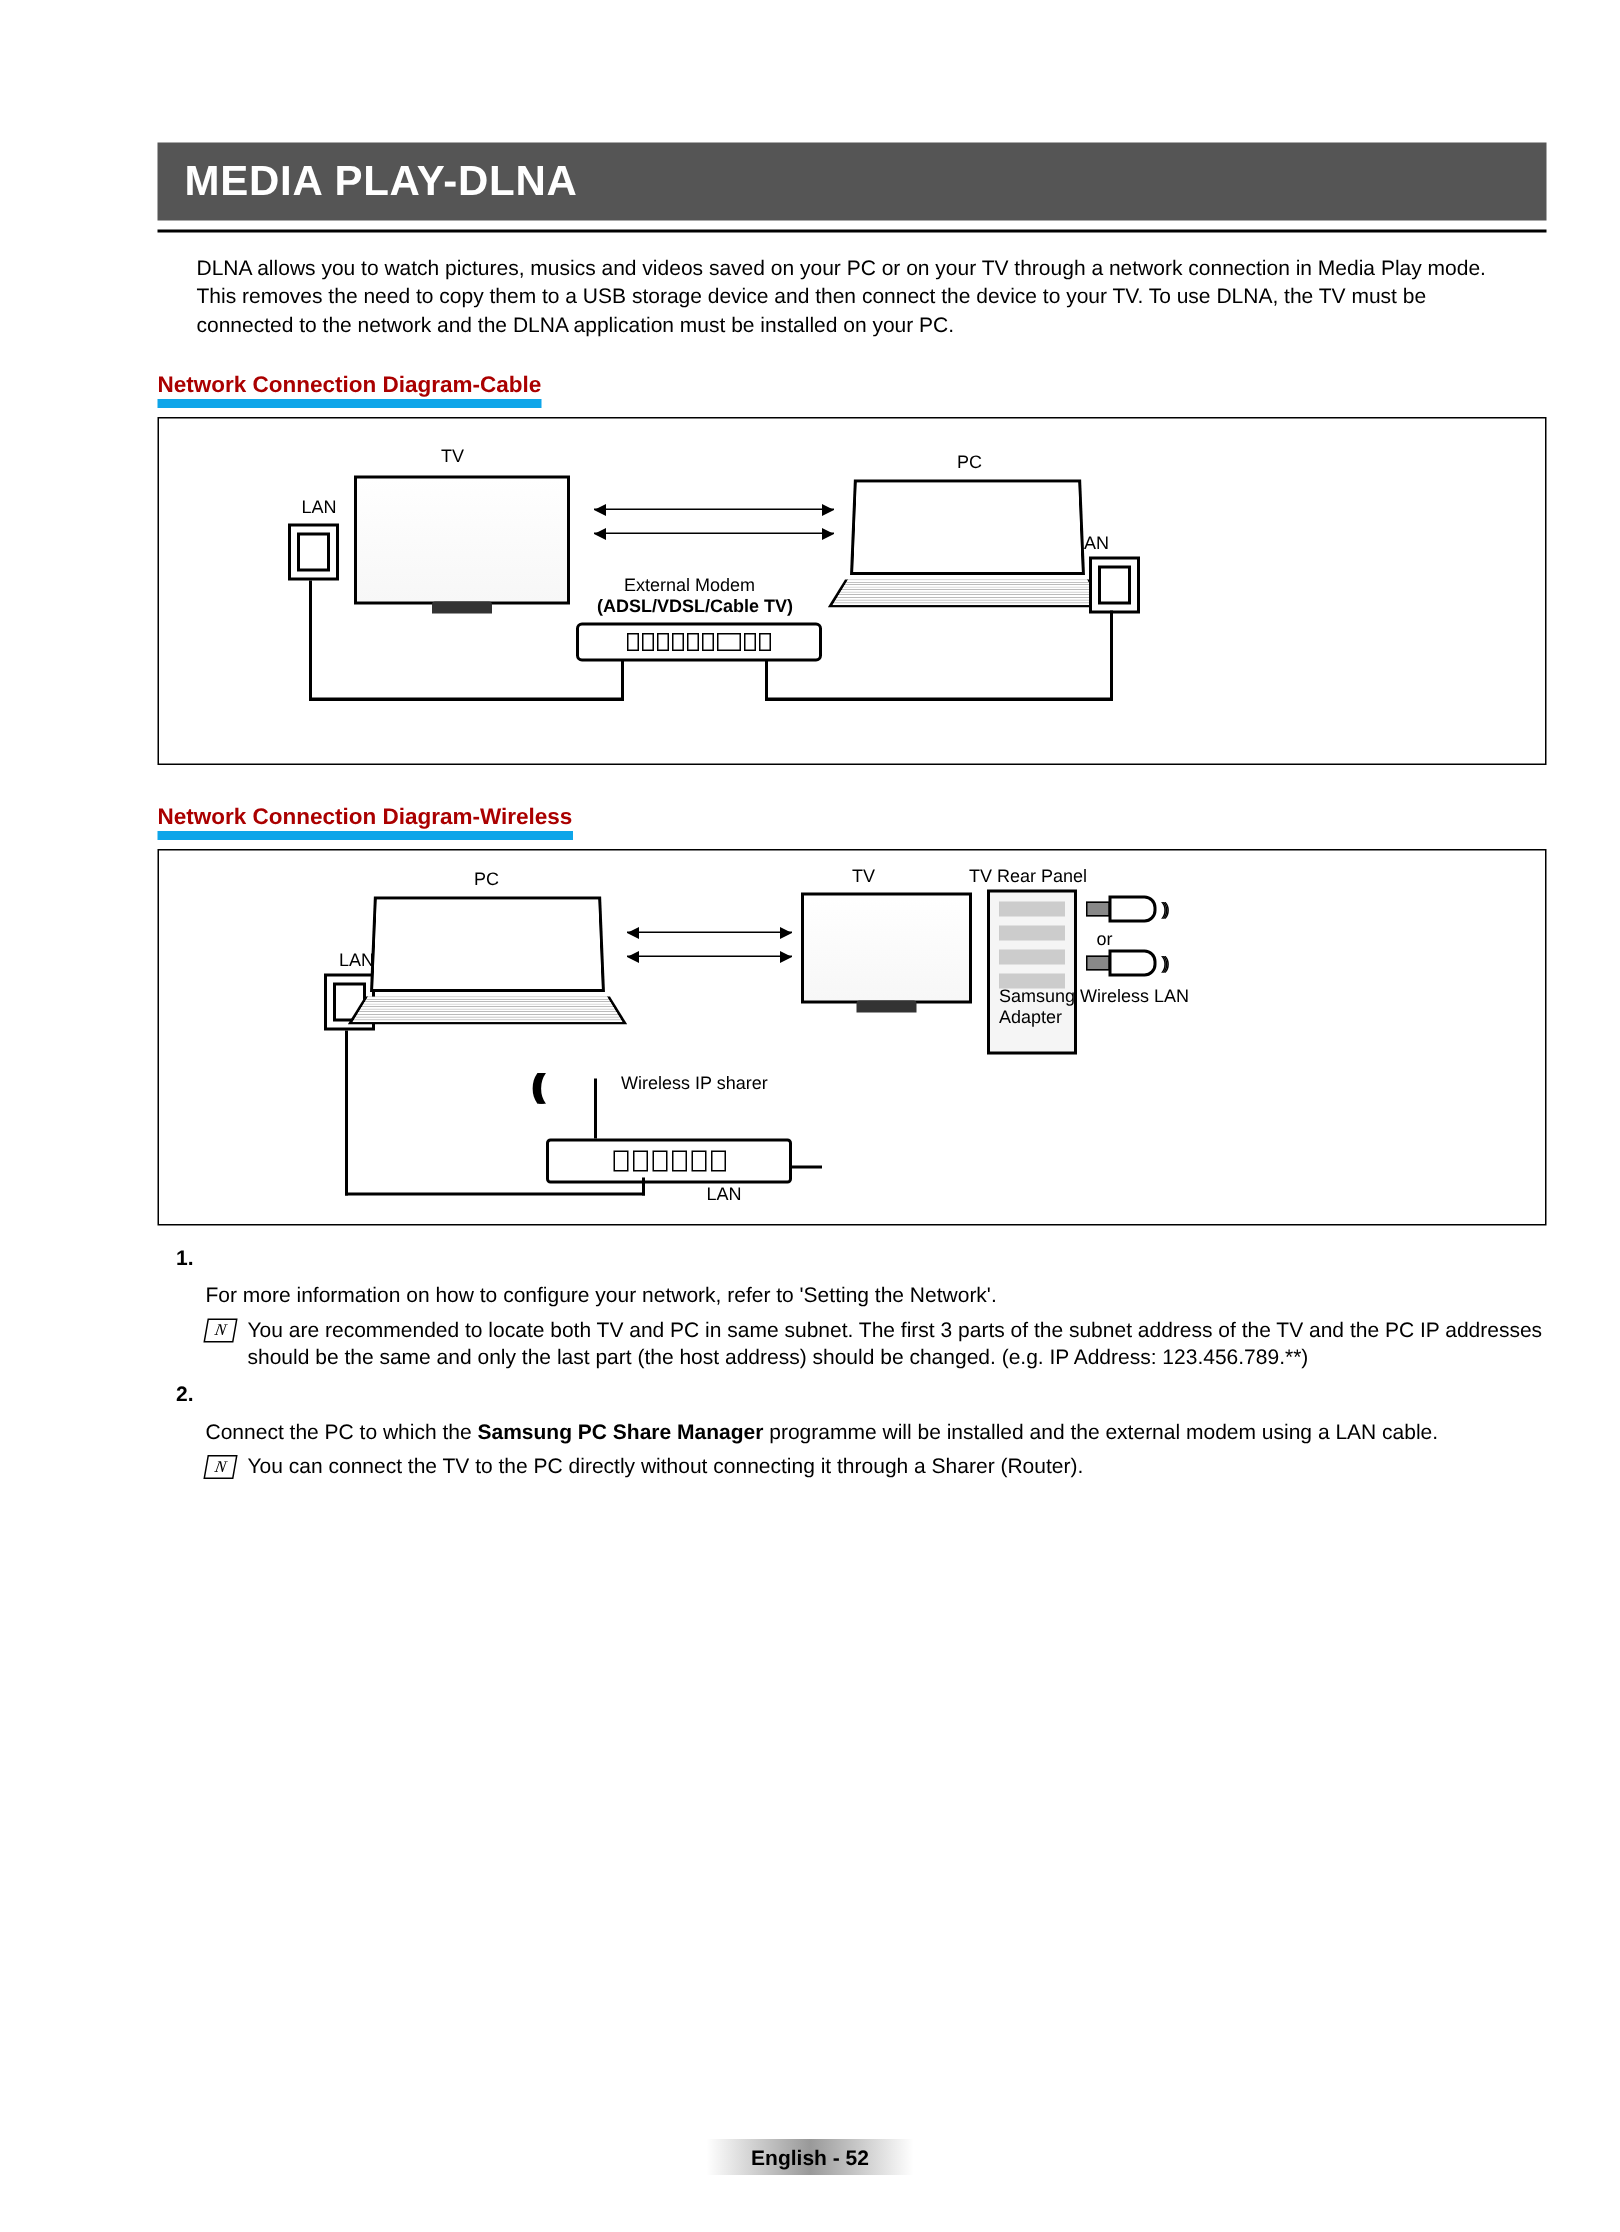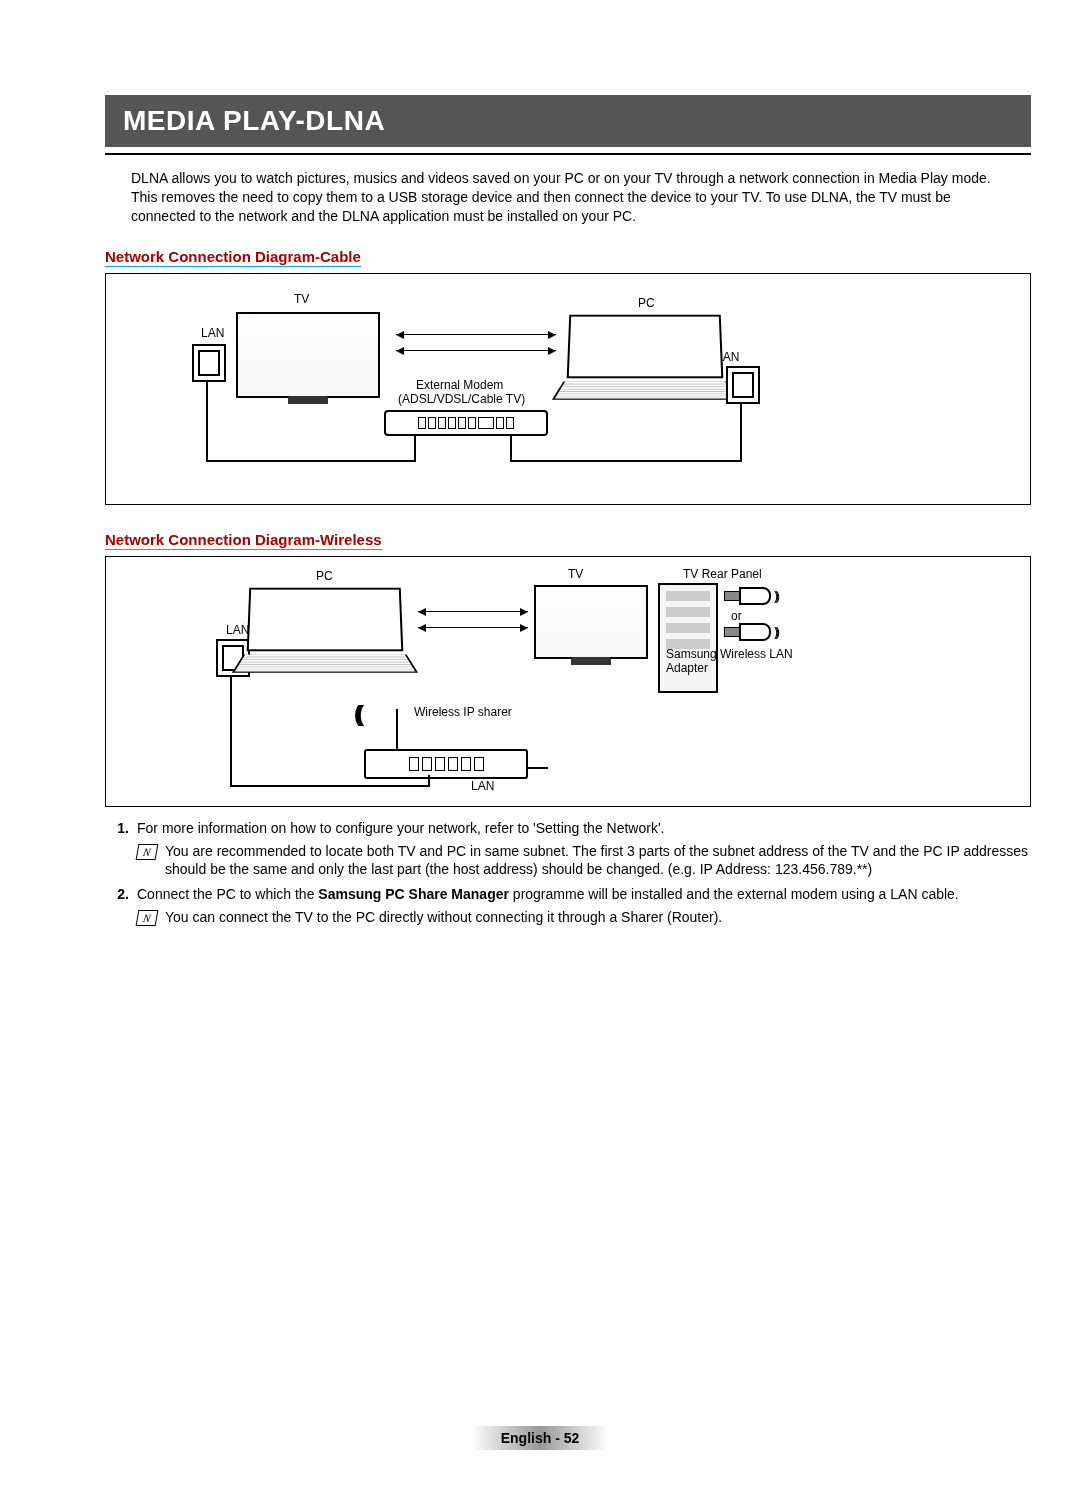--- a/index.html
+++ b/index.html
@@ -47,21 +47,21 @@
   .intro {
     font-size: 14px;
     line-height: 1.35;
     margin: 14px 16px 0 26px;
   }
   .sub-heading {
     color: #a00;
     font-weight: bold;
     font-size: 15px;
     margin: 22px 0 6px 0;
-    border-bottom: 1px solid #0ea5e9;
+    border-bottom: 6px solid #0ea5e9;
     display: inline-block;
     padding-bottom: 1px;
   }
   .diagram-box {
     border: 1px solid #000;
     height: 232px;
     position: relative;
     box-sizing: border-box;
     overflow: hidden;
   }
@@ -132,21 +132,21 @@
   .usb-dongle .plug { width:14px; height:8px; border:1px solid #000; background:#888; }
   .usb-dongle .body { width:28px; height:14px; border:2px solid #000; border-radius:0 8px 8px 0; margin-left:-1px; }
   .radio { margin-left:3px; font-size:12px; letter-spacing:-3px; }
   .list {
     font-size: 14px;
     line-height:1.35;
     margin-top:12px;
   }
   .list .item { display:flex; margin-bottom:4px; }
   .list .num { font-weight:bold; width:24px; flex:none; text-align:right; margin-right:8px; }
-  .list .txt { flex:1; }
+  .list .txt { flex:1;margin-top:25px; }
   .note { display:flex; margin:3px 0 6px 32px; }
   .note .icon {
     width:18px; height:14px; border:1.5px solid #000; color:#000;
     font-size:11px; line-height:14px; text-align:center; font-style:italic;
     font-family: serif; transform: skewX(-10deg); margin-right:8px; flex:none;
     margin-top:2px;
   }
   .note .ntxt { flex:1; font-size:14px; line-height:1.35; }
   .footer {
     position: absolute;
@@ -187,21 +187,21 @@
     <div class="laptop" style="left:462px; top:40px;">
       <div class="screen"></div>
         <div class="base"></div>
     </div>
     <div class="lan-port" style="left:620px; top:92px;"></div>
 
     <div class="arrow-line" style="left:290px; top:60px; width:160px;"></div>
     <div class="arrow-line" style="left:290px; top:76px; width:160px;"></div>
 
     <span class="d-label" style="left:310px; top:104px;">External Modem</span>
-    <span class="d-label" style="left:292px; top:118px;">(ADSL/VDSL/Cable TV)</span>
+    <span class="d-label" style="left:292px; top:118px;font-weight:bold;">(ADSL/VDSL/Cable TV)</span>
     <div class="modem-box" style="left:278px; top:136px;">
       <span></span>
         <span></span>
         <span></span>
         <span></span>
         <span></span>
         <span></span>
       <span style="width:14px"></span>
         <span></span>
         <span></span>
@@ -214,21 +214,21 @@
     <div class="cable" style="left:634px; top:128px; width:2px; height:60px;"></div>
     <div class="cable" style="left:404px; top:186px; width:232px; height:2px;"></div>
     <div class="cable" style="left:404px; top:160px; width:2px; height:28px;"></div>
   </div>
 
   
   <div class="sub-heading" style="margin-top:26px;">Network Connection Diagram-Wireless</div>
   <div class="diagram-box wireless">
     <span class="d-label" style="left:210px; top:12px;">PC</span>
     <span class="d-label" style="left:462px; top:10px;">TV</span>
-    <span class="d-label" style="left:577px; top:10px;">TV Rear Panel</span>
+    <span class="d-label" style="left:540px; top:10px;">TV Rear Panel</span>
     <span class="d-label" style="left:120px; top:66px;">LAN</span>
 
     <div class="lan-port" style="left:110px; top:82px;"></div>
     <div class="laptop" style="left:142px; top:30px;">
       <div class="screen"></div>
         <div class="base"></div>
     </div>
 
     <div class="arrow-line" style="left:312px; top:54px; width:110px;"></div>
     <div class="arrow-line" style="left:312px; top:70px; width:110px;"></div>

